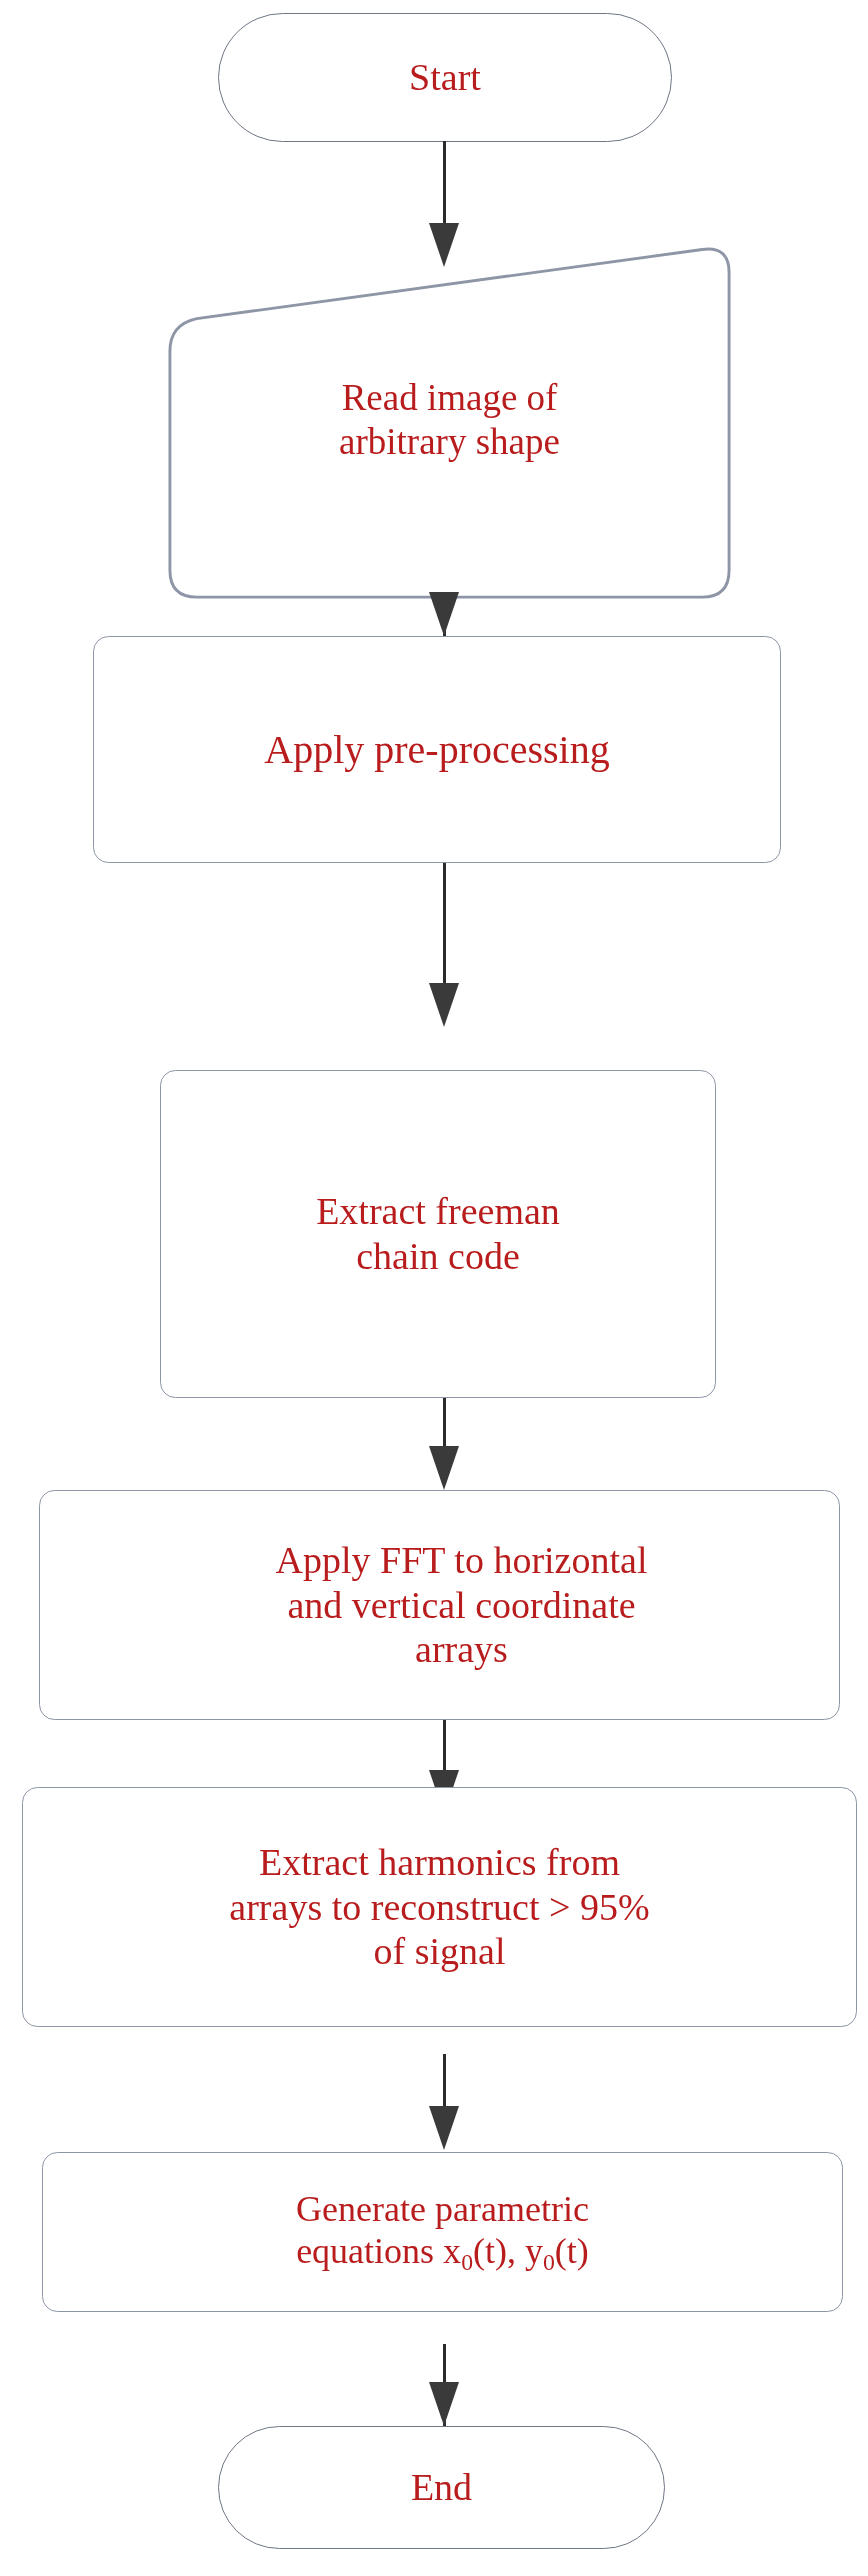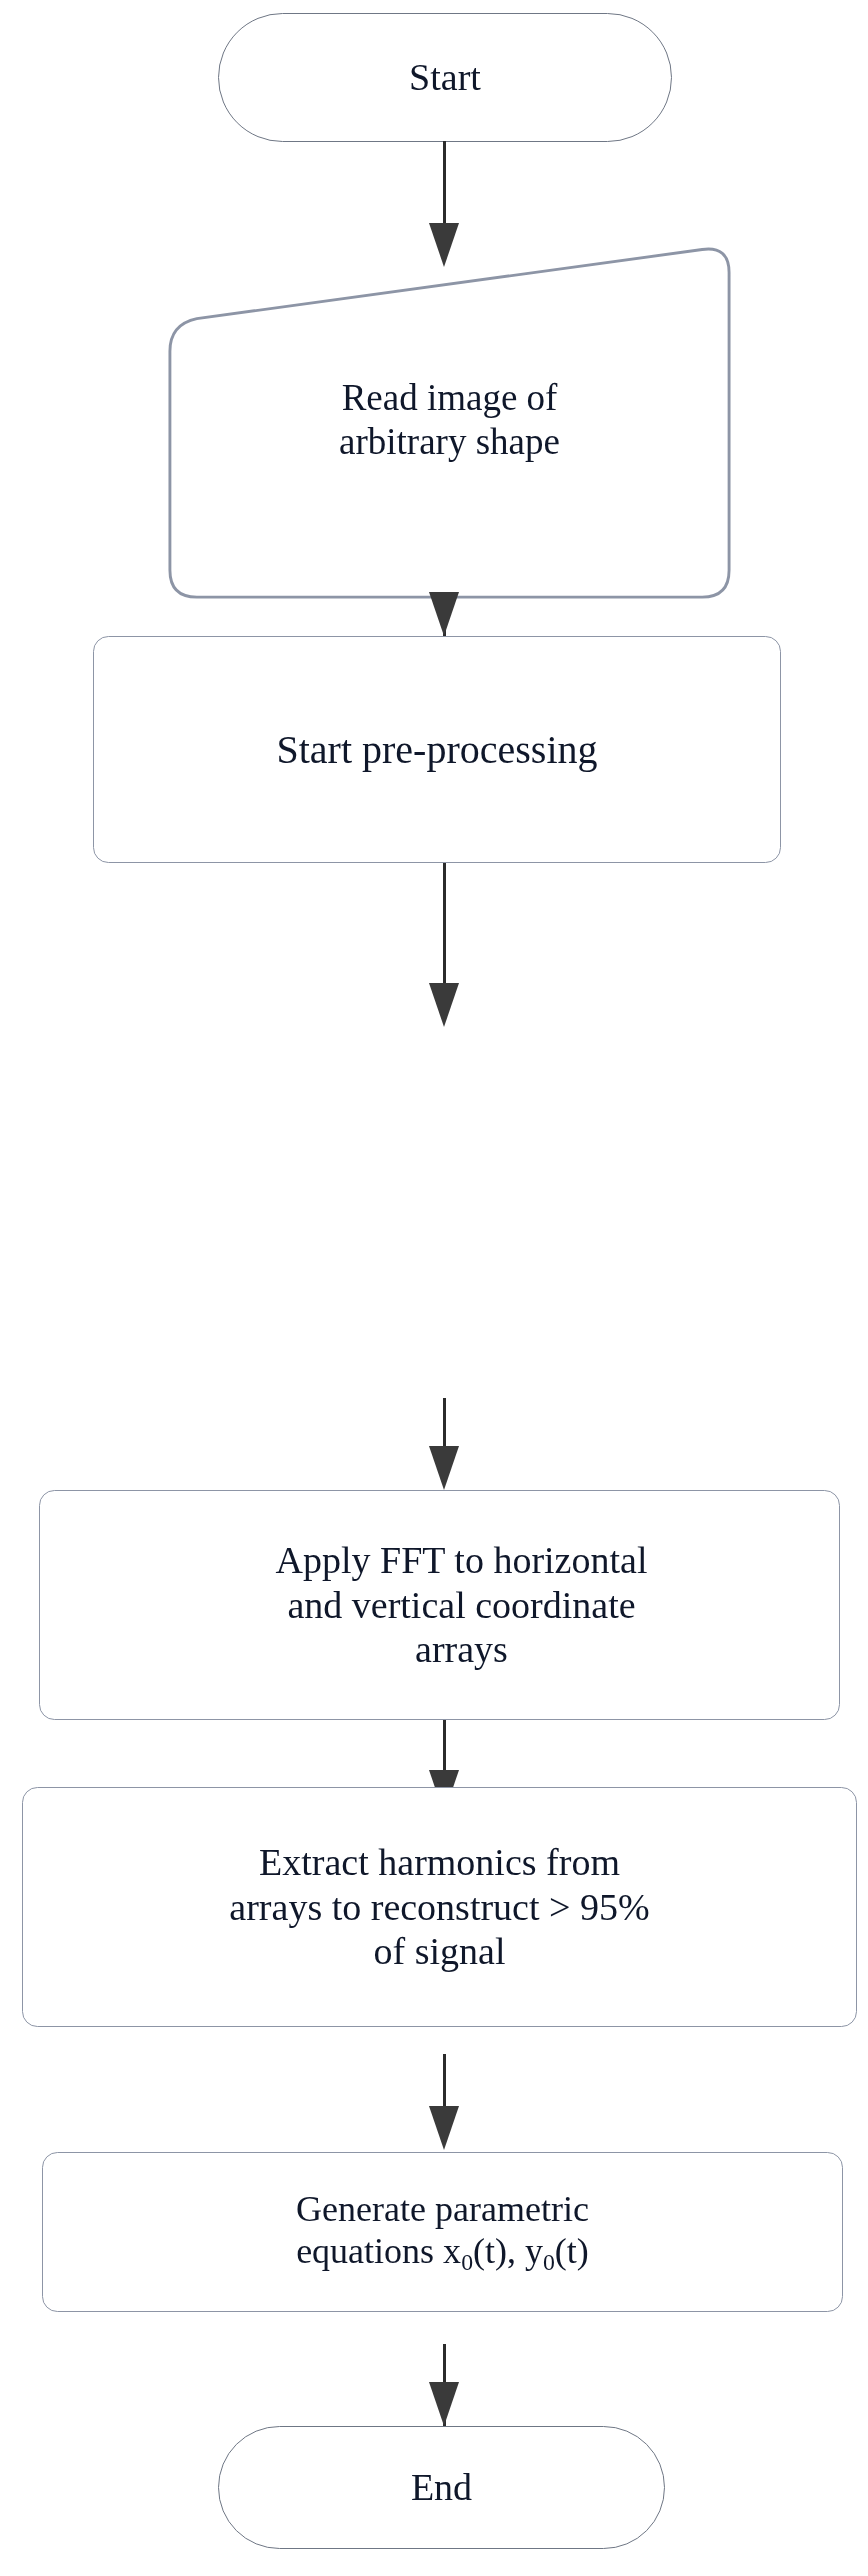--- a/index.html
+++ b/index.html
@@ -19,21 +19,21 @@
     overflow: hidden;
   }
   .node {
     position: absolute;
     box-sizing: border-box;
     background: #ffffff;
     display: flex;
     align-items: center;
     justify-content: center;
     text-align: center;
-    color: #0f172a;
+    color: #b91c1c;
     line-height: 1.18;
   }
   .node-label {
     display: block;
     padding: 0 9.6px;
     width: 100%;
   }
   
   .node.terminator {
     border: 1.9px solid #6f7785;
@@ -112,28 +112,34 @@
       <span>arbitrary shape</span>
     </span>
   </div>
 
   <div>
     <div class="connector" style="left:443px; top:598px; height:42px;"></div>
     <div class="arrowhead" style="left:429px; top:592px;"></div>
   </div>
 
   <div class="node process" style="left:93px; top:636px; width:688px; height:227px; font-size:40px;">
-    <span class="node-label">Start pre-processing</span>
+    <span class="node-label">Apply pre-processing</span>
   </div>
 
   <div>
     <div class="connector" style="left:443px; top:863px; height:125px;"></div>
     <div class="arrowhead" style="left:429px; top:983px;"></div>
   </div>
 
+  <div class="node process" style="left:160px; top:1070px; width:556px; height:328px; font-size:38px;">
+    <span class="node-label">
+      <span>Extract freeman</span><br>
+      <span>chain code</span>
+    </span>
+  </div>
 
   <div>
     <div class="connector" style="left:443px; top:1398px; height:75px;"></div>
     <div class="arrowhead" style="left:429px; top:1446px;"></div>
   </div>
 
   <div class="node process" style="left:39px; top:1490px; width:801px; height:230px; font-size:38px;padding-left:44px;">
     <span class="node-label">
       <span>Apply FFT to horizontal</span><br>
       <span>and vertical coordinate</span><br>

